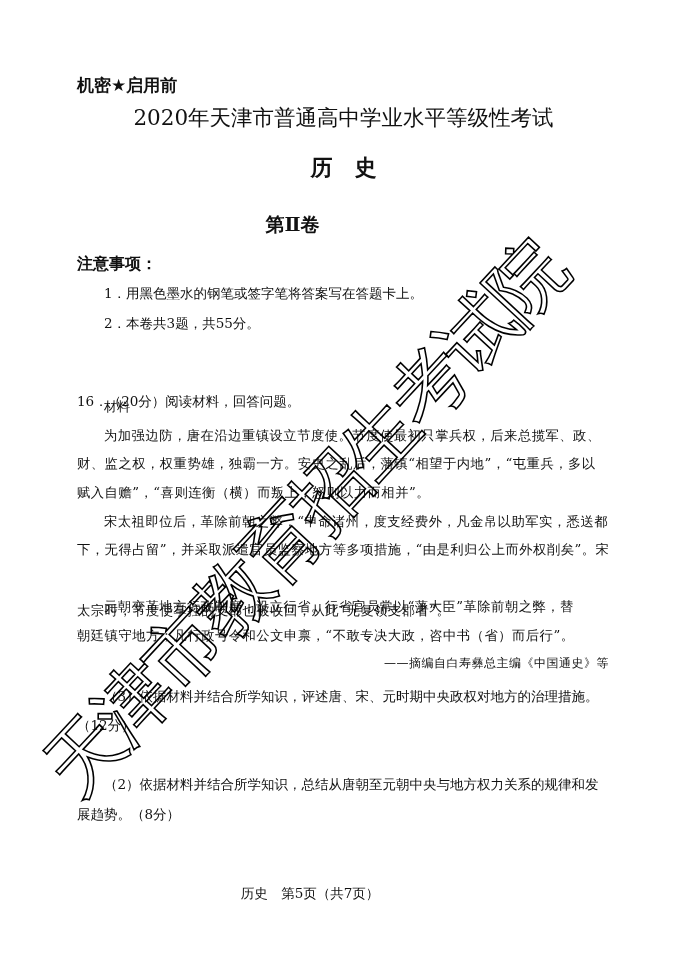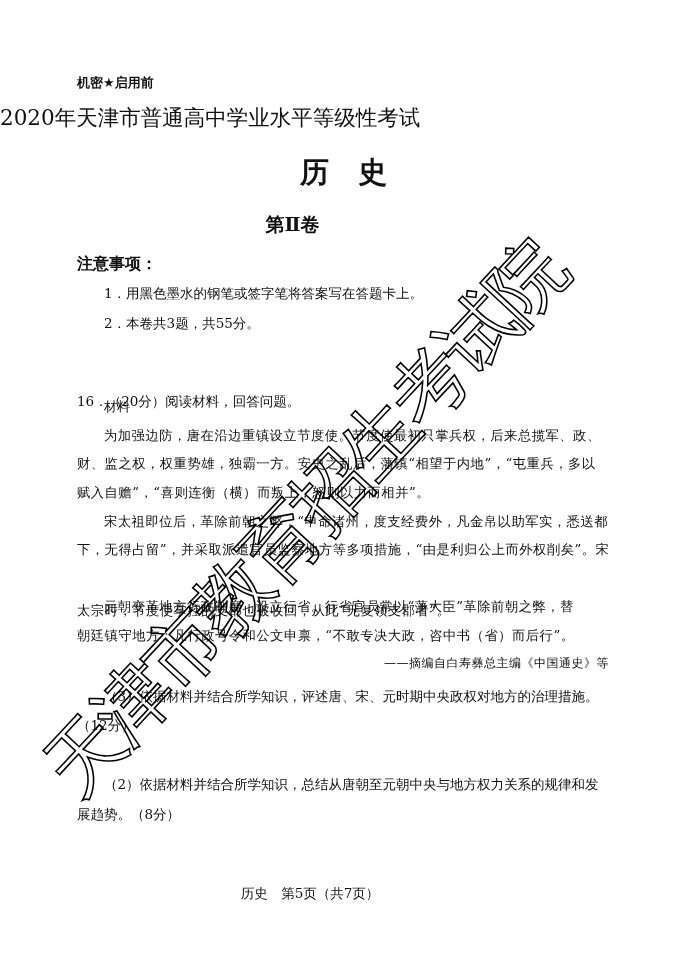--- a/index.html
+++ b/index.html
@@ -3,25 +3,25 @@
 <meta charset="utf-8">
 <style>
   html, body { margin: 0; padding: 0; background: #ffffff; }
   body {
     width: 687px; height: 971px; position: relative; overflow: hidden;
     font-family: "DejaVu Serif", "Liberation Serif", serif;
     color: #111;
   }
   .abs { position: absolute; white-space: nowrap; }
   .confidential {
-    left: 77px; top: 74px; font-size: 13px; font-weight: bold;
+    left: 77px; top: 74px; font-size: 17px; font-weight: bold;
     font-family: "DejaVu Sans", "Liberation Sans", sans-serif;
   }
-  .exam-title { left: 0; width: 687px; text-align: left; top: 103px; font-size: 21.5px; letter-spacing: 0px; }
-  .subject { left: 0; width: 687px; text-align: center; top: 153px; font-size: 29px; font-weight: bold;
+  .exam-title { left: 0; width: 687px; text-align: center; top: 103px; font-size: 21.5px; letter-spacing: 0px; }
+  .subject { left: 0; width: 687px; text-align: center; top: 153px; font-size: 22px; font-weight: bold;
     font-family: "DejaVu Sans", "Liberation Sans", sans-serif; }
   .volume { left: 0; width: 585px; text-align: center; top: 212px; font-size: 19px; font-weight: bold; }
   .notice-heading { left: 77px; top: 254px; font-size: 16px; font-weight: bold;
     font-family: "DejaVu Sans", "Liberation Sans", sans-serif; }
   .notice-item { left: 104px; font-size: 13.5px; }
   .q-head { left: 77px; top: 369px; font-size: 13.5px; margin-top: 24px; }
   .material-label { left: 104px; top: 398px; font-size: 13px; }
   .para-line { font-size: 13.3px; left: 77px; width: 532px; white-space: nowrap; overflow: hidden; letter-spacing: 0.5px; }
   .para-line.indent { left: 104px; width: 505px; }
   .source { right: 78px; top: 655px; font-size: 12px; letter-spacing: 0.5px; }

